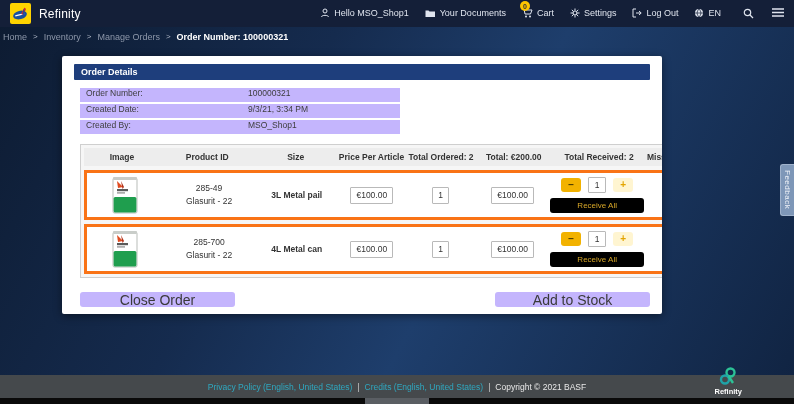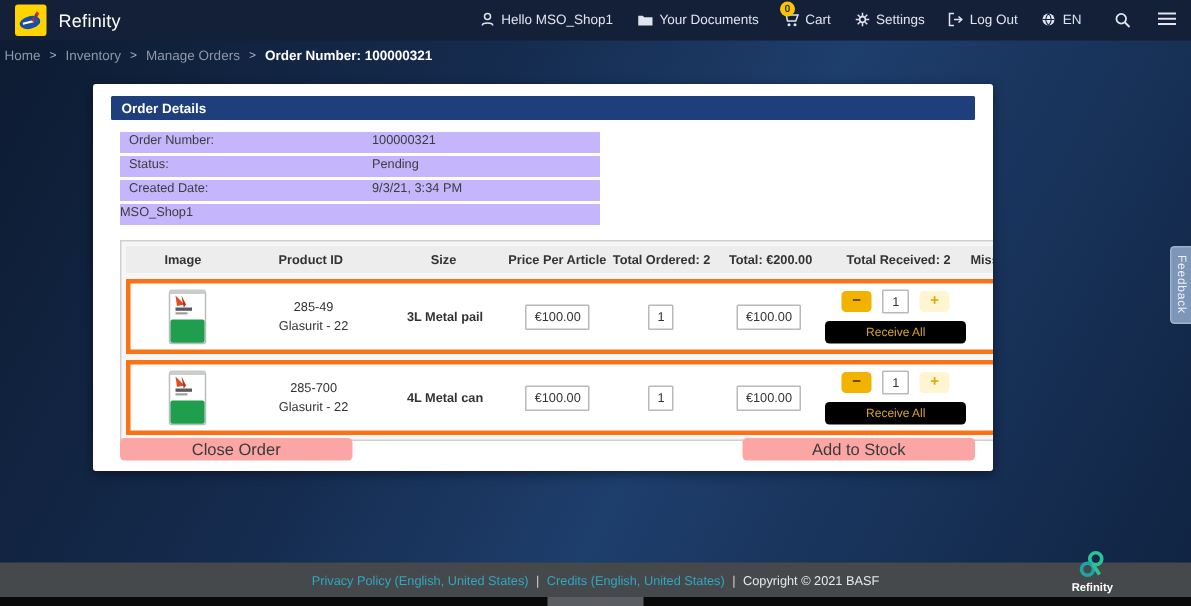--- a/index.html
+++ b/index.html
@@ -87,21 +87,21 @@
   }
   .receive-all {
     margin-top: 5px; width: 94px; height: 15px; border: none; border-radius: 3px;
     background: #000000; color: #d8a728; font-size: 8px; cursor: pointer;
   }
 
   
   .actions { position: absolute; left: 18px; right: 12px; bottom: 7px; display: flex; justify-content: space-between; }
   .action-btn {
     width: 155px; height: 15px; border: none; border-radius: 3px;
-    background: #fca5a5; color: #3a3a3a; font-size: 11px; cursor: pointer;
+    background: #c4b5fd; color: #3a3a3a; font-size: 14px; cursor: pointer;
     font-family: "Liberation Sans", sans-serif;
   }
 
   
   .feedback-tab {
     position: absolute; right: 0; top: 164px; width: 14px; height: 52px;
     background: #7e97b8; border: 1px solid #9fb2cc; border-right: none;
     border-radius: 3px 0 0 3px; color: #eef2f8; font-size: 8px;
     writing-mode: vertical-rl; display: flex; align-items: center; justify-content: center;
     letter-spacing: .5px; cursor: pointer;
@@ -212,28 +212,25 @@
 
 <div class="card">
   <div class="card-title">Order Details</div>
 
   <div class="details">
     <div class="detail-row">
       <span class="detail-label">Order Number:</span>
       <span class="detail-value">100000321</span>
     </div>
     <div class="detail-row">
-      <span class="detail-label">Status:</span>
-      <span class="detail-value">Pending</span>
-    </div>
-    <div class="detail-row">
       <span class="detail-label">Created Date:</span>
       <span class="detail-value">9/3/21, 3:34 PM</span>
     </div>
     <div class="detail-row">
+      <span class="detail-label">Created By:</span>
       <span class="detail-value">MSO_Shop1</span>
     </div>
   </div>
 
   <div class="items">
     <div class="trow thead">
       <div class="c col-image">Image</div>
       <div class="c col-pid">Product ID</div>
       <div class="c col-size">Size</div>
       <div class="c col-price">Price Per Article</div>

